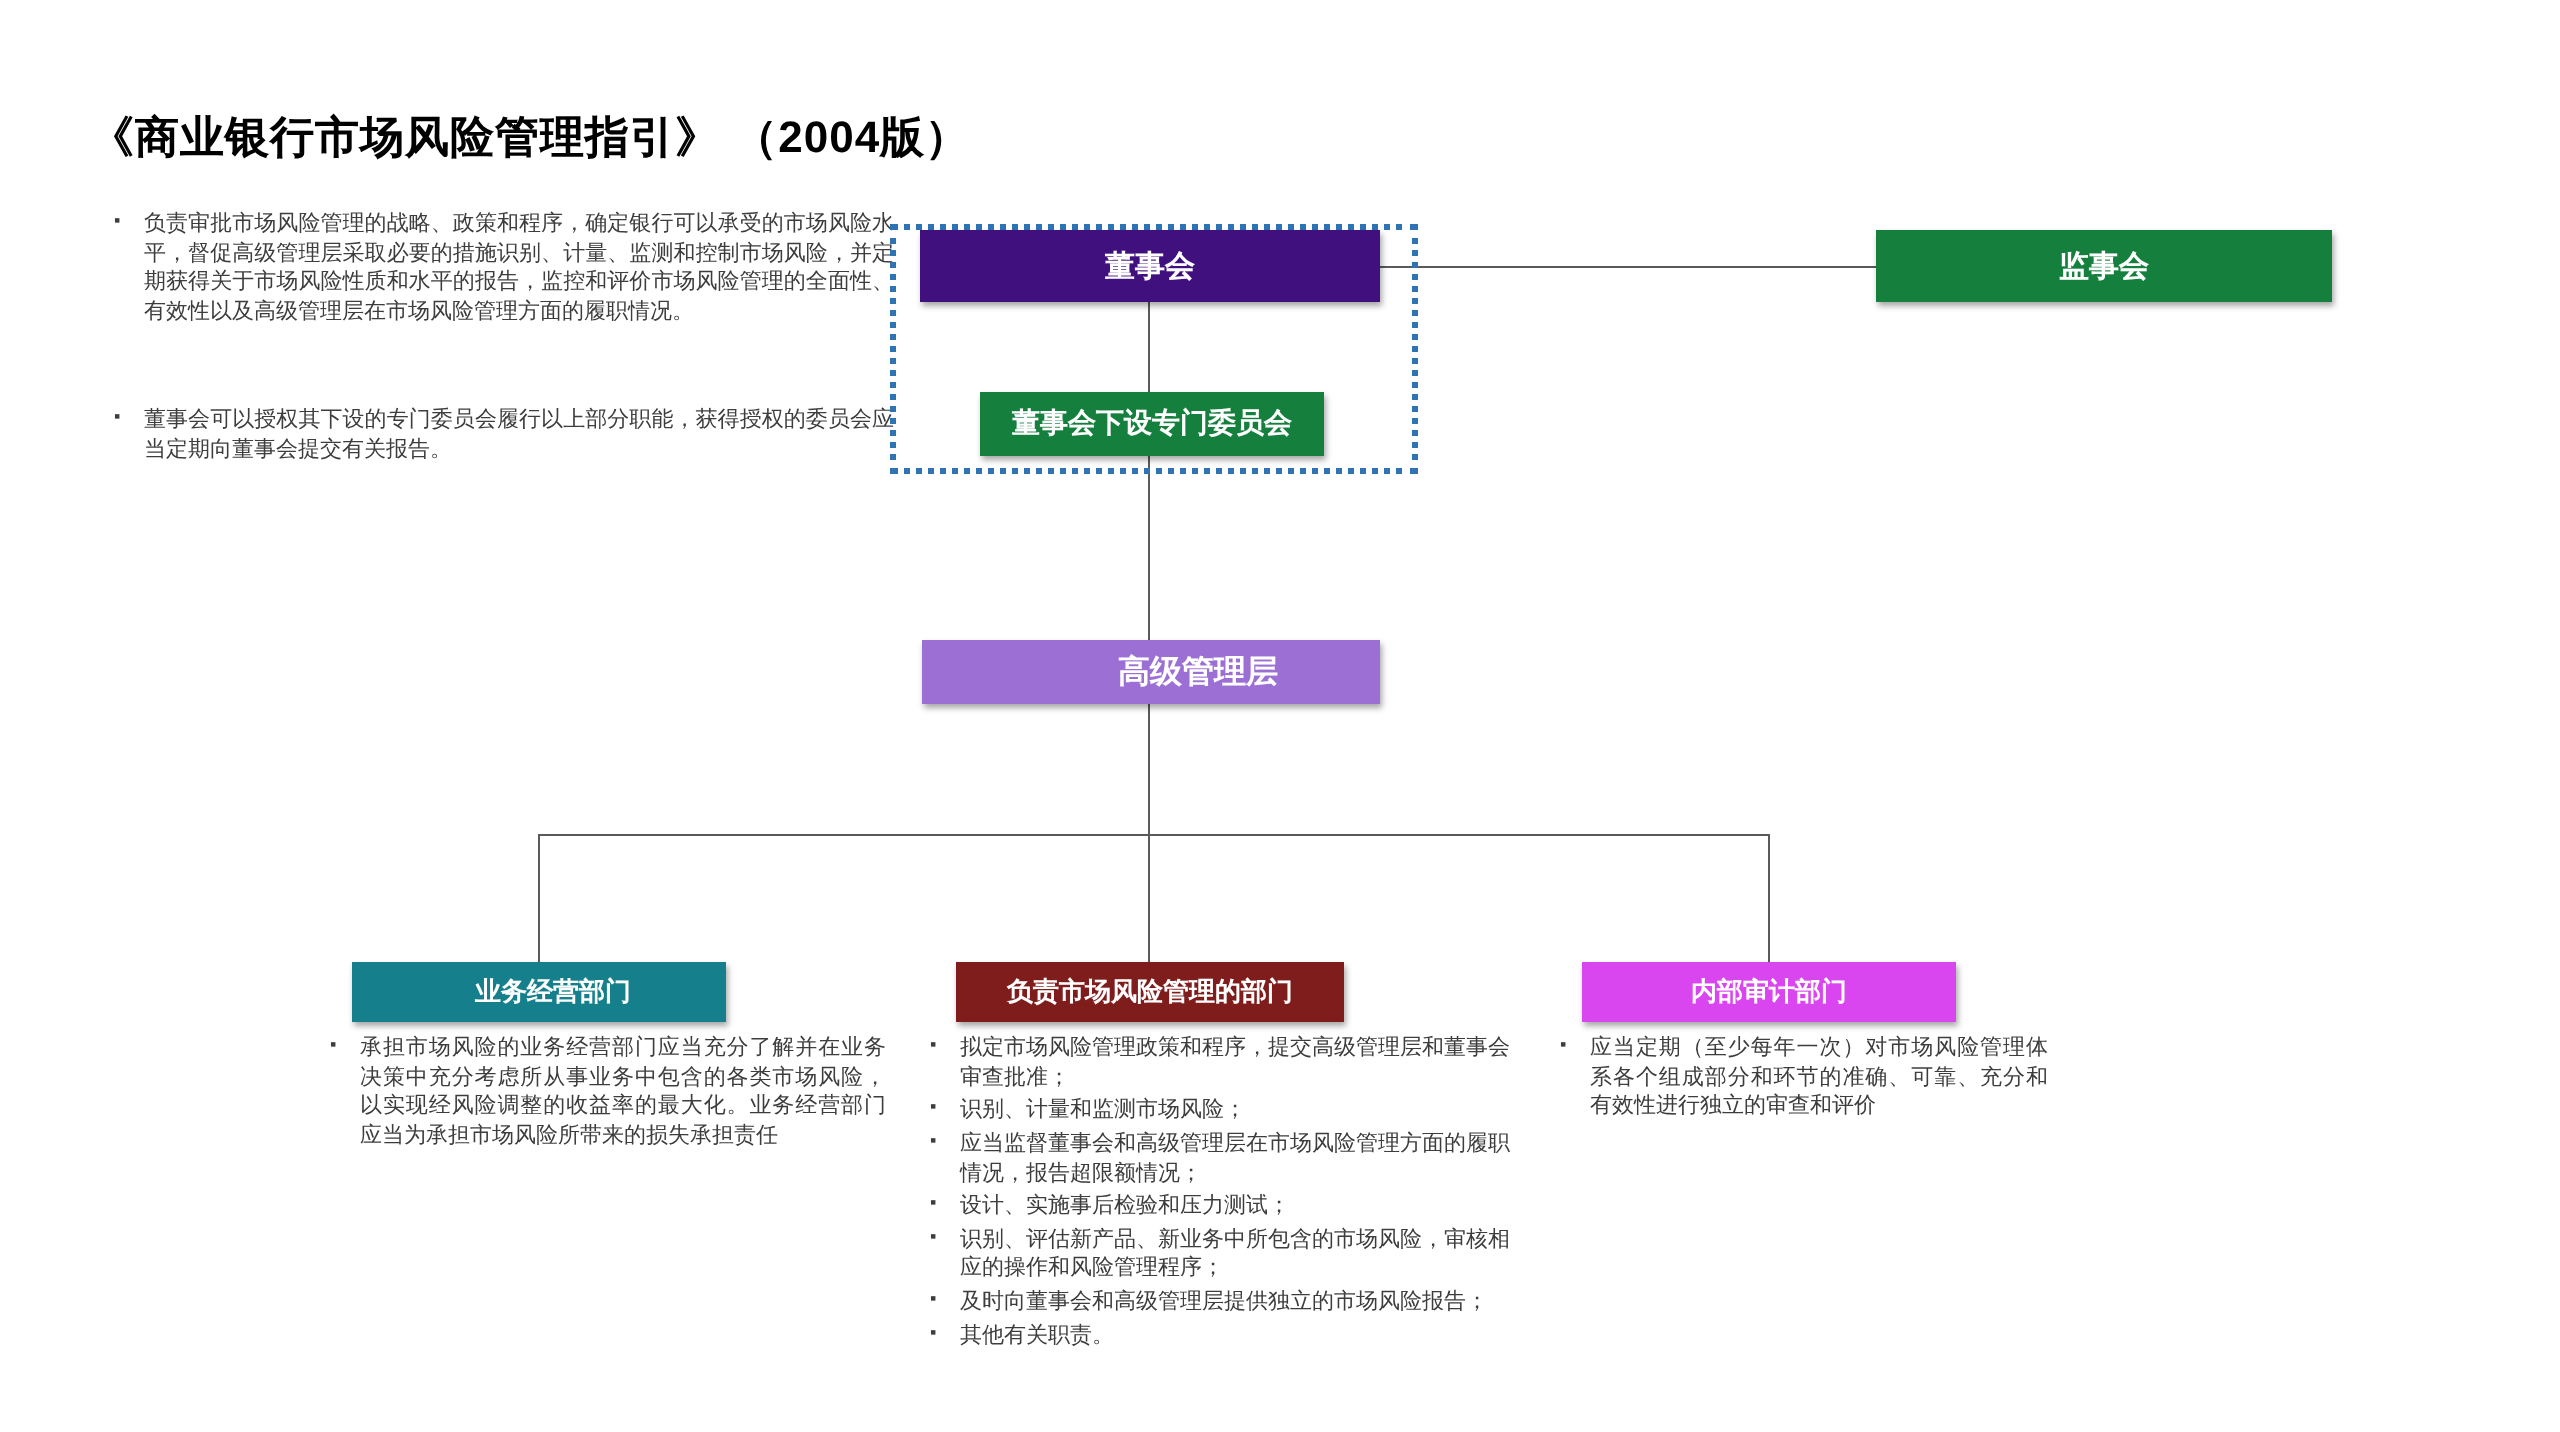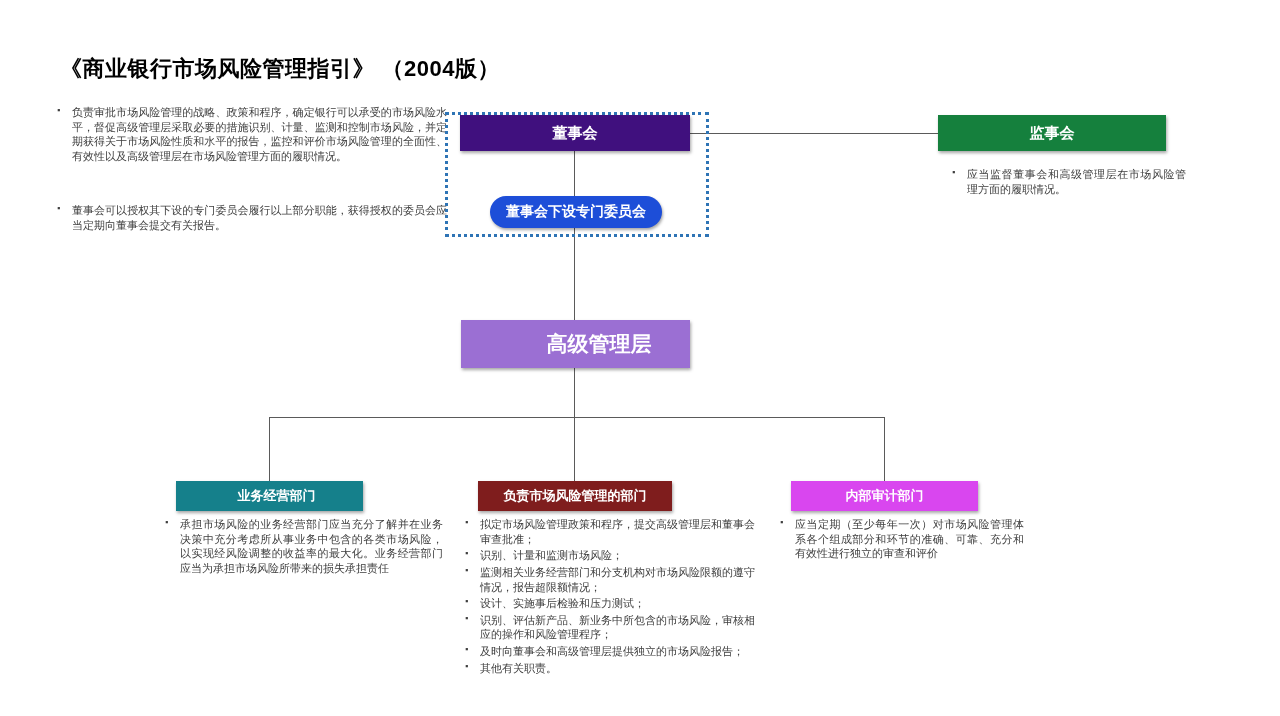--- a/index.html
+++ b/index.html
@@ -10,21 +10,21 @@
   }
   #canvas {
     position: relative;
     width: 1280px;
     height: 716px;
     background: #ffffff;
     overflow: hidden;
   }
   .page-title {
     position: absolute;
-    left: 60px;
+    left: 45px;
     top: 54px;
     font-size: 22px;
     font-weight: 700;
     color: #000000;
     letter-spacing: 0.5px;
     white-space: nowrap;
   }
   
   .note-list { list-style: none; margin: 0; padding: 0; position: absolute; }
   .note-list li {
@@ -88,53 +88,50 @@
   <ul class="note-list" style="left:55px; top:203px; width:392px;">
     <li>董事会可以授权其下设的专门委员会履行以上部分职能，获得授权的委员会应当定期向董事会提交有关报告。</li>
   </ul>
 
   <div class="dashed-group"></div>
 
   <div class="org-box" style="left:460px; top:115px; width:230px; height:36px; background:#40107e; font-size:15px;">
     <span>董事会</span>
   </div>
 
-  <div class="org-box" style="left:490px; top:196px; width:172px; height:32px; background:#1d4ed8; font-size:14px;border-radius:16px;">
+  <div class="org-box" style="left:490px; top:196px; width:172px; height:32px; background:#15803d; font-size:14px;">
     <span>董事会下设专门委员会</span>
   </div>
 
   <div class="org-box" style="left:938px; top:115px; width:228px; height:36px; background:#15803d; font-size:15px;">
     <span>监事会</span>
   </div>
-  <ul class="note-list" style="left:950px; top:167px; width:236px;">
-    <li>应当监督董事会和高级管理层在市场风险管理方面的履职情况。</li>
-  </ul>
 
-  <div class="org-box" style="left:461px; top:320px; width:229px; height:48px; background:#9b6fd3; font-size:21px;padding-left:47px;">
+  <div class="org-box" style="left:461px; top:320px; width:229px; height:32px; background:#9b6fd3; font-size:16px;padding-left:47px;">
     <span>高级管理层</span>
   </div>
 
   <div class="org-box" style="left:176px; top:481px; width:187px; height:30px; background:#15808b; font-size:13px;padding-left:14px;">
     <span>业务经营部门</span>
   </div>
   <div class="org-box" style="left:478px; top:481px; width:194px; height:30px; background:#7f1d1d; font-size:13px;">
     <span>负责市场风险管理的部门</span>
   </div>
   <div class="org-box" style="left:791px; top:481px; width:187px; height:30px; background:#d946ef; font-size:13px;">
     <span>内部审计部门</span>
   </div>
 
   <ul class="note-list" style="left:163px; top:517px; width:280px;">
     <li>承担市场风险的业务经营部门应当充分了解并在业务决策中充分考虑所从事业务中包含的各类市场风险，以实现经风险调整的收益率的最大化。业务经营部门应当为承担市场风险所带来的损失承担责任</li>
   </ul>
 
   <ul class="note-list" style="left:463px; top:517px; width:292px;">
     <li style="margin-bottom:2px;">拟定市场风险管理政策和程序，提交高级管理层和董事会审查批准；</li>
     <li style="margin-bottom:2px;">识别、计量和监测市场风险；</li>
-    <li style="margin-bottom:2px;">监测相关业务经营部门和分支机构对市场风险限额的遵守情况，报告超限额情况；</li>
+    <li style="margin-bottom:2px;">应当监督董事会和高级管理层在市场风险管理方面的履职情况，报告超限额情况；</li>
     <li style="margin-bottom:2px;">设计、实施事后检验和压力测试；</li>
     <li style="margin-bottom:2px;">识别、评估新产品、新业务中所包含的市场风险，审核相应的操作和风险管理程序；</li>
     <li style="margin-bottom:2px;">及时向董事会和高级管理层提供独立的市场风险报告；</li>
     <li style="margin-bottom:2px;">其他有关职责。</li>
   </ul>
 
   <ul class="note-list" style="left:778px; top:517px; width:246px;">
     <li>应当定期（至少每年一次）对市场风险管理体系各个组成部分和环节的准确、可靠、充分和有效性进行独立的审查和评价</li>
   </ul>
 

